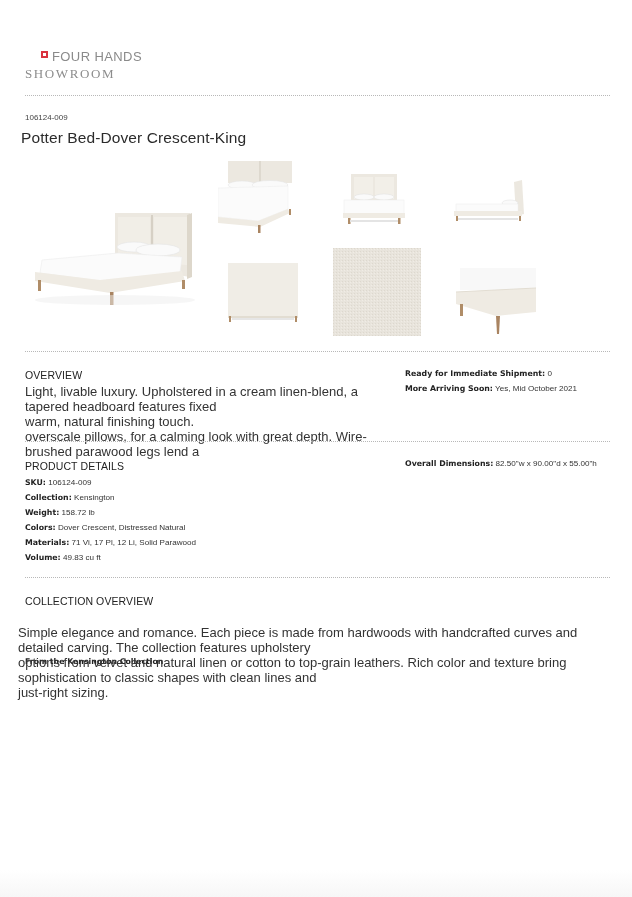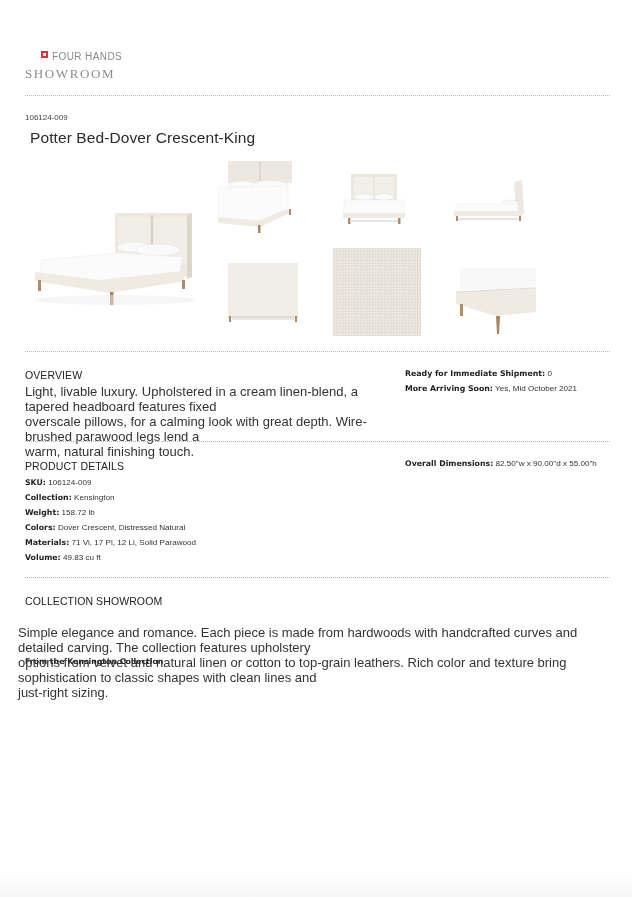--- a/index.html
+++ b/index.html
@@ -6,29 +6,29 @@
   body {
     width: 632px; height: 897px; overflow: hidden;
     background: linear-gradient(to bottom, #ffffff 0px, #ffffff 870px, #f7f7f7 897px);
     font-family: "Liberation Sans", "DejaVu Sans", sans-serif;
     color: #2a2a2a; position: relative;
   }
   .abs { position: absolute; }
 
   
   .brand { left: 25px; top: 51px; }
-  .brand-top { display: flex; align-items: flex-start; font-size: 10px; color: #8a8a8a; letter-spacing: 0.4px; line-height: 11px; padding-left: 16px; }
+  .brand-top { display: flex; align-items: flex-start; font-size: 13px; color: #8a8a8a; letter-spacing: 0.4px; line-height: 11px; padding-left: 16px; }
   .brand-sq { width: 7px; height: 7px; background: #d9333f; position: relative; margin-right: 4px; }
   .brand-sq::after { content: ""; position: absolute; left: 2px; top: 2px; width: 3px; height: 3px; background: #fff; }
   .brand-name { font-family: "Liberation Serif", "DejaVu Serif", serif; font-size: 13px; color: #8c8c8c; letter-spacing: 1.6px; line-height: 20px; margin-top: 2px; }
 
   .rule { position: absolute; left: 25px; width: 585px; height: 0; border-top: 1px dotted #b8b8b8; }
 
   .sku-top { left: 25px; top: 113px; font-size: 8px; color: #444; }
-  .title { left: 30px; top: 129px; font-size: 15.5px; color: #2b2b2b; letter-spacing: 0.1px; }
+  .title { left: 21px; top: 129px; font-size: 15.5px; color: #2b2b2b; letter-spacing: 0.1px; }
 
   
   .img { position: absolute; overflow: hidden; }
 
   
   .h-sec { font-size: 10.5px; color: #222; letter-spacing: 0.1px; }
   .body-txt { font-size: 13px; line-height: 15px; color: #333; }
   .kv { font-size: 8.1px; line-height: 15px; color: #333; }
   .kv b { font-family: "DejaVu Sans", sans-serif; font-weight: bold; font-size: 7.8px; color: #222; }
   .sub-h { font-family: "DejaVu Sans", sans-serif; font-weight: bold; font-size: 7.8px; color: #222; line-height: 15px; }
@@ -143,22 +143,22 @@
     <rect x="4" y="36" width="3" height="12" fill="#b08d68"></rect>
     <polygon points="40,48 44,48 43,66 41,66" fill="#a98461"></polygon>
   </svg>
 </div>
 
 <div class="rule" style="top:351px"></div>
 
 <div class="abs h-sec" style="left:25px;top:369px;">OVERVIEW</div>
 <div class="abs body-txt" style="left:25px;top:384px;width:380px;">
   <div>Light, livable luxury. Upholstered in a cream linen-blend, a tapered headboard features fixed</div>
+  <div>warm, natural finishing touch.</div>
   <div>overscale pillows, for a calming look with great depth. Wire-brushed parawood legs lend a</div>
-  <div>warm, natural finishing touch.</div>
 </div>
 
 <div class="abs kv" style="left:405px;top:366px;">
   <div><b>Ready for Immediate Shipment:</b> <span>0</span></div>
   <div><b>More Arriving Soon:</b> <span>Yes, Mid October 2021</span></div>
 </div>
 
 <div class="rule" style="top:441px"></div>
 
 <div class="abs h-sec" style="left:25px;top:460px;">PRODUCT DETAILS</div>
@@ -170,19 +170,19 @@
   <div><b>Materials:</b> <span>71 Vi, 17 Pl, 12 Li, Solid Parawood</span></div>
   <div><b>Volume:</b> <span>49.83 cu ft</span></div>
 </div>
 
 <div class="abs kv" style="left:405px;top:456px;">
   <b>Overall Dimensions:</b> <span>82.50"w x 90.00"d x 55.00"h</span>
 </div>
 
 <div class="rule" style="top:577px"></div>
 
-<div class="abs h-sec" style="left:25px;top:595px;">COLLECTION SHOWROOM</div>
+<div class="abs h-sec" style="left:25px;top:595px;">COLLECTION OVERVIEW</div>
 <div class="abs sub-h" style="left:25px;top:610px;margin-top:44px;">From the Kensington Collection</div>
 <div class="abs body-txt" style="left:18px;top:625px;width:590px;">
   <div>Simple elegance and romance. Each piece is made from hardwoods with handcrafted curves and detailed carving. The collection features upholstery</div>
   <div>options from velvet and natural linen or cotton to top-grain leathers. Rich color and texture bring sophistication to classic shapes with clean lines and</div>
   <div>just-right sizing.</div>
 </div>
 
 </body></html>

